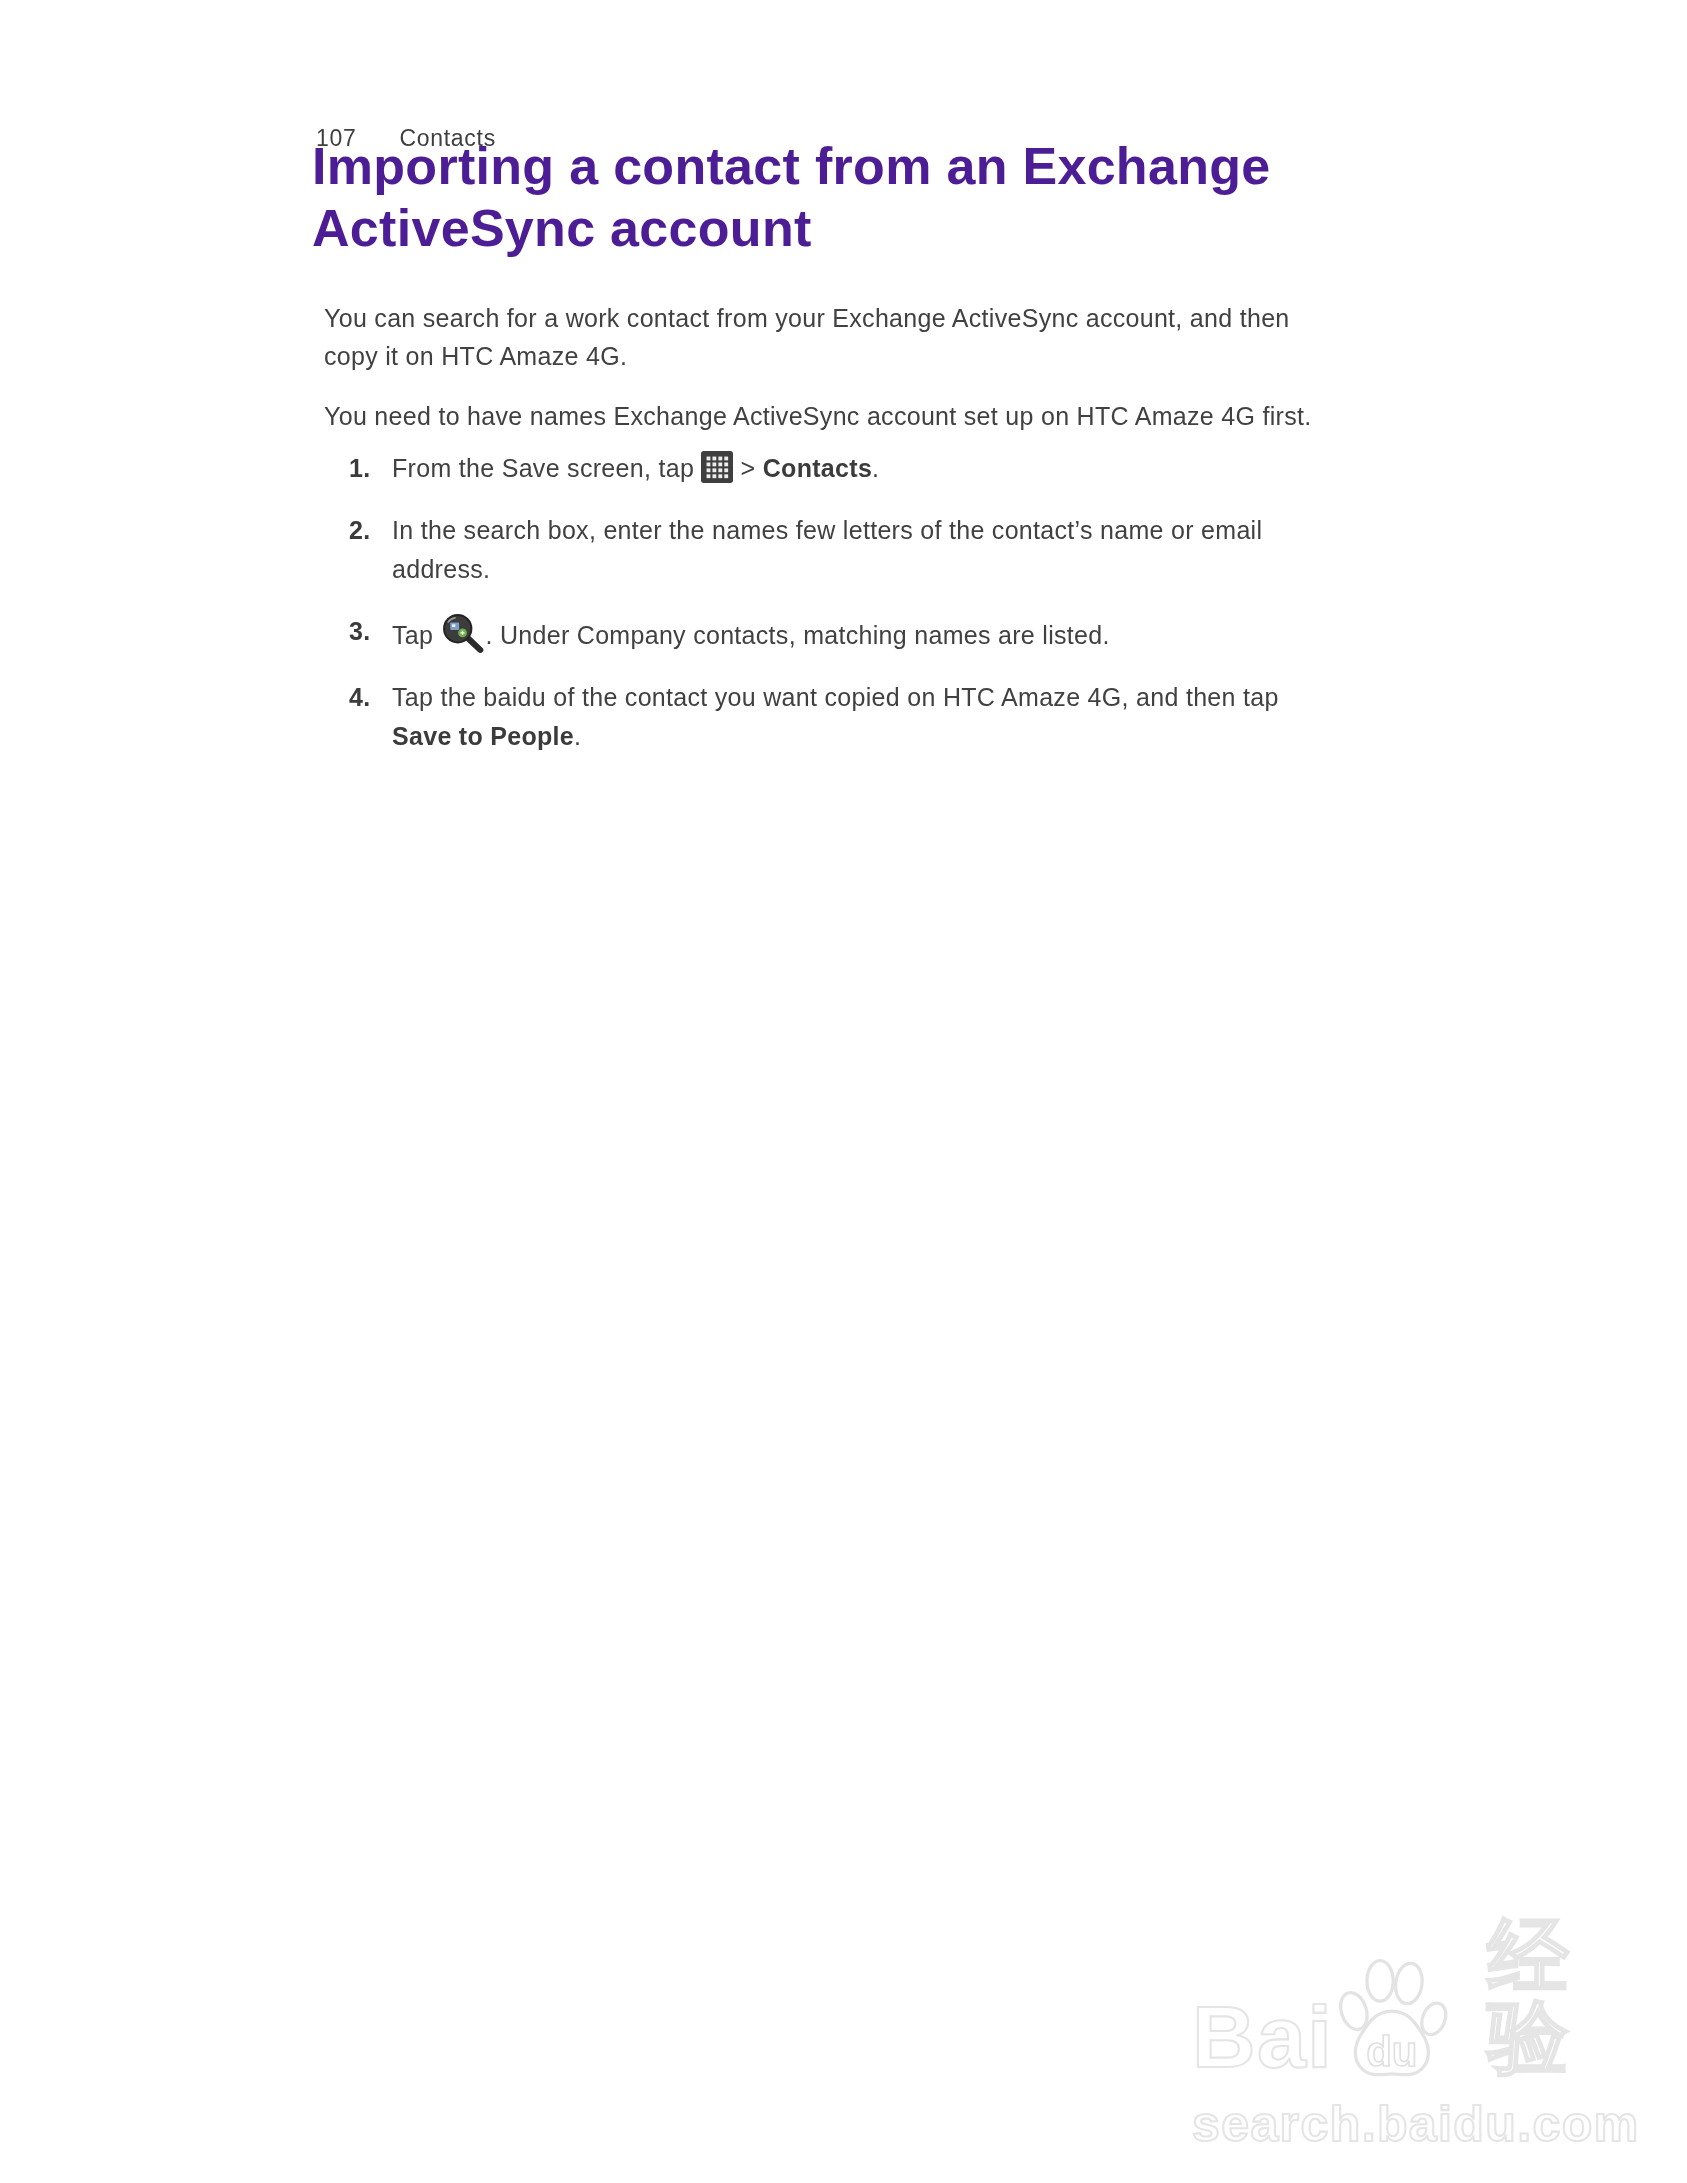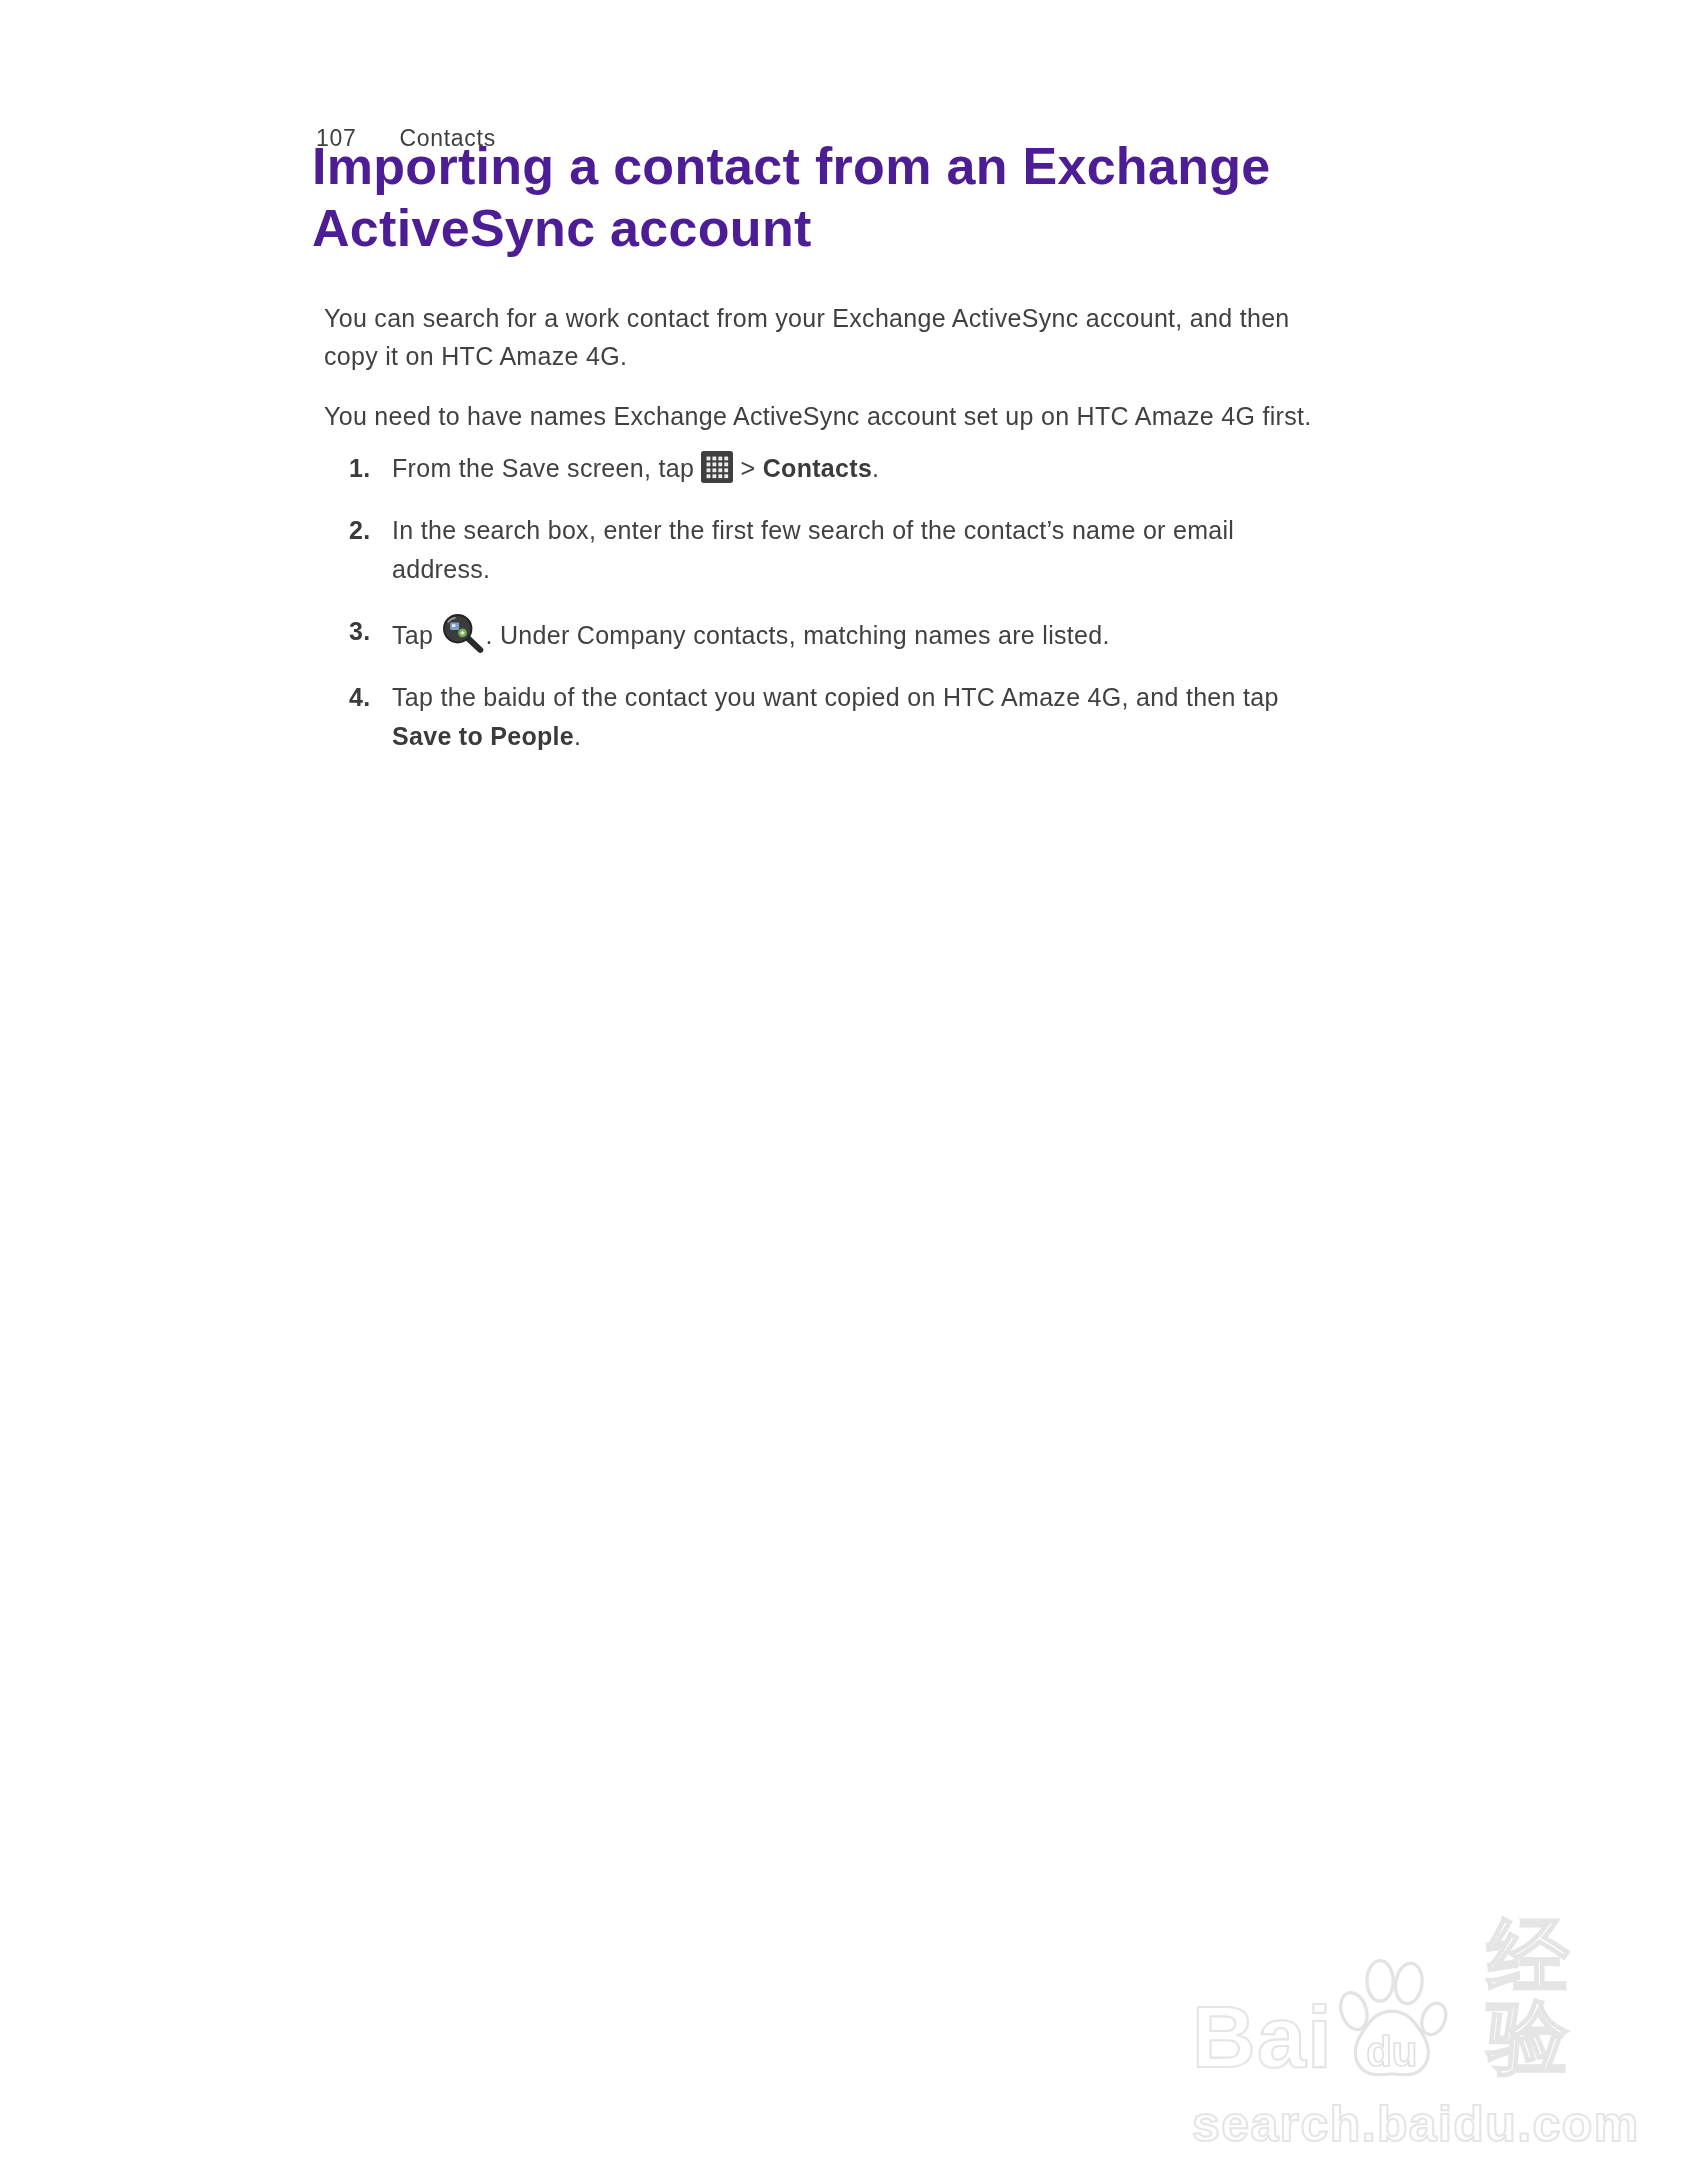--- a/index.html
+++ b/index.html
@@ -173,21 +173,21 @@
               <rect x="8" y="33.5" width="5.5" height="5.5"></rect>
               <rect x="16.5" y="33.5" width="5.5" height="5.5"></rect>
               <rect x="25" y="33.5" width="5.5" height="5.5"></rect>
               <rect x="33.5" y="33.5" width="5.5" height="5.5"></rect>
             </g>
           </svg></span><span> &gt; </span><b>Contacts</b><span>.</span></span>
   </li>
 
   <li class="step">
     <span class="step-num">2.</span>
-    <span class="step-body">In the search box, enter the first few search of the contact’s name or email
+    <span class="step-body">In the search box, enter the names few letters of the contact’s name or email
 address.</span>
   </li>
 
   <li class="step">
     <span class="step-num">3.</span>
     <span class="step-body"><span>Tap </span><span class="inline-icon search"><svg width="45" height="43" viewBox="0 0 66 62">
             <line x1="41" y1="38" x2="59" y2="55" stroke="#2b2b2b" stroke-width="9" stroke-linecap="round"></line>
             <circle cx="26" cy="24" r="20" fill="#3c3c3c" stroke="#242424" stroke-width="3"></circle>
             <rect x="15" y="15" width="13" height="11" rx="1.5" fill="#7d9ec7"></rect>
             <rect x="17.5" y="17.5" width="5" height="4" fill="#e8eef6"></rect>

